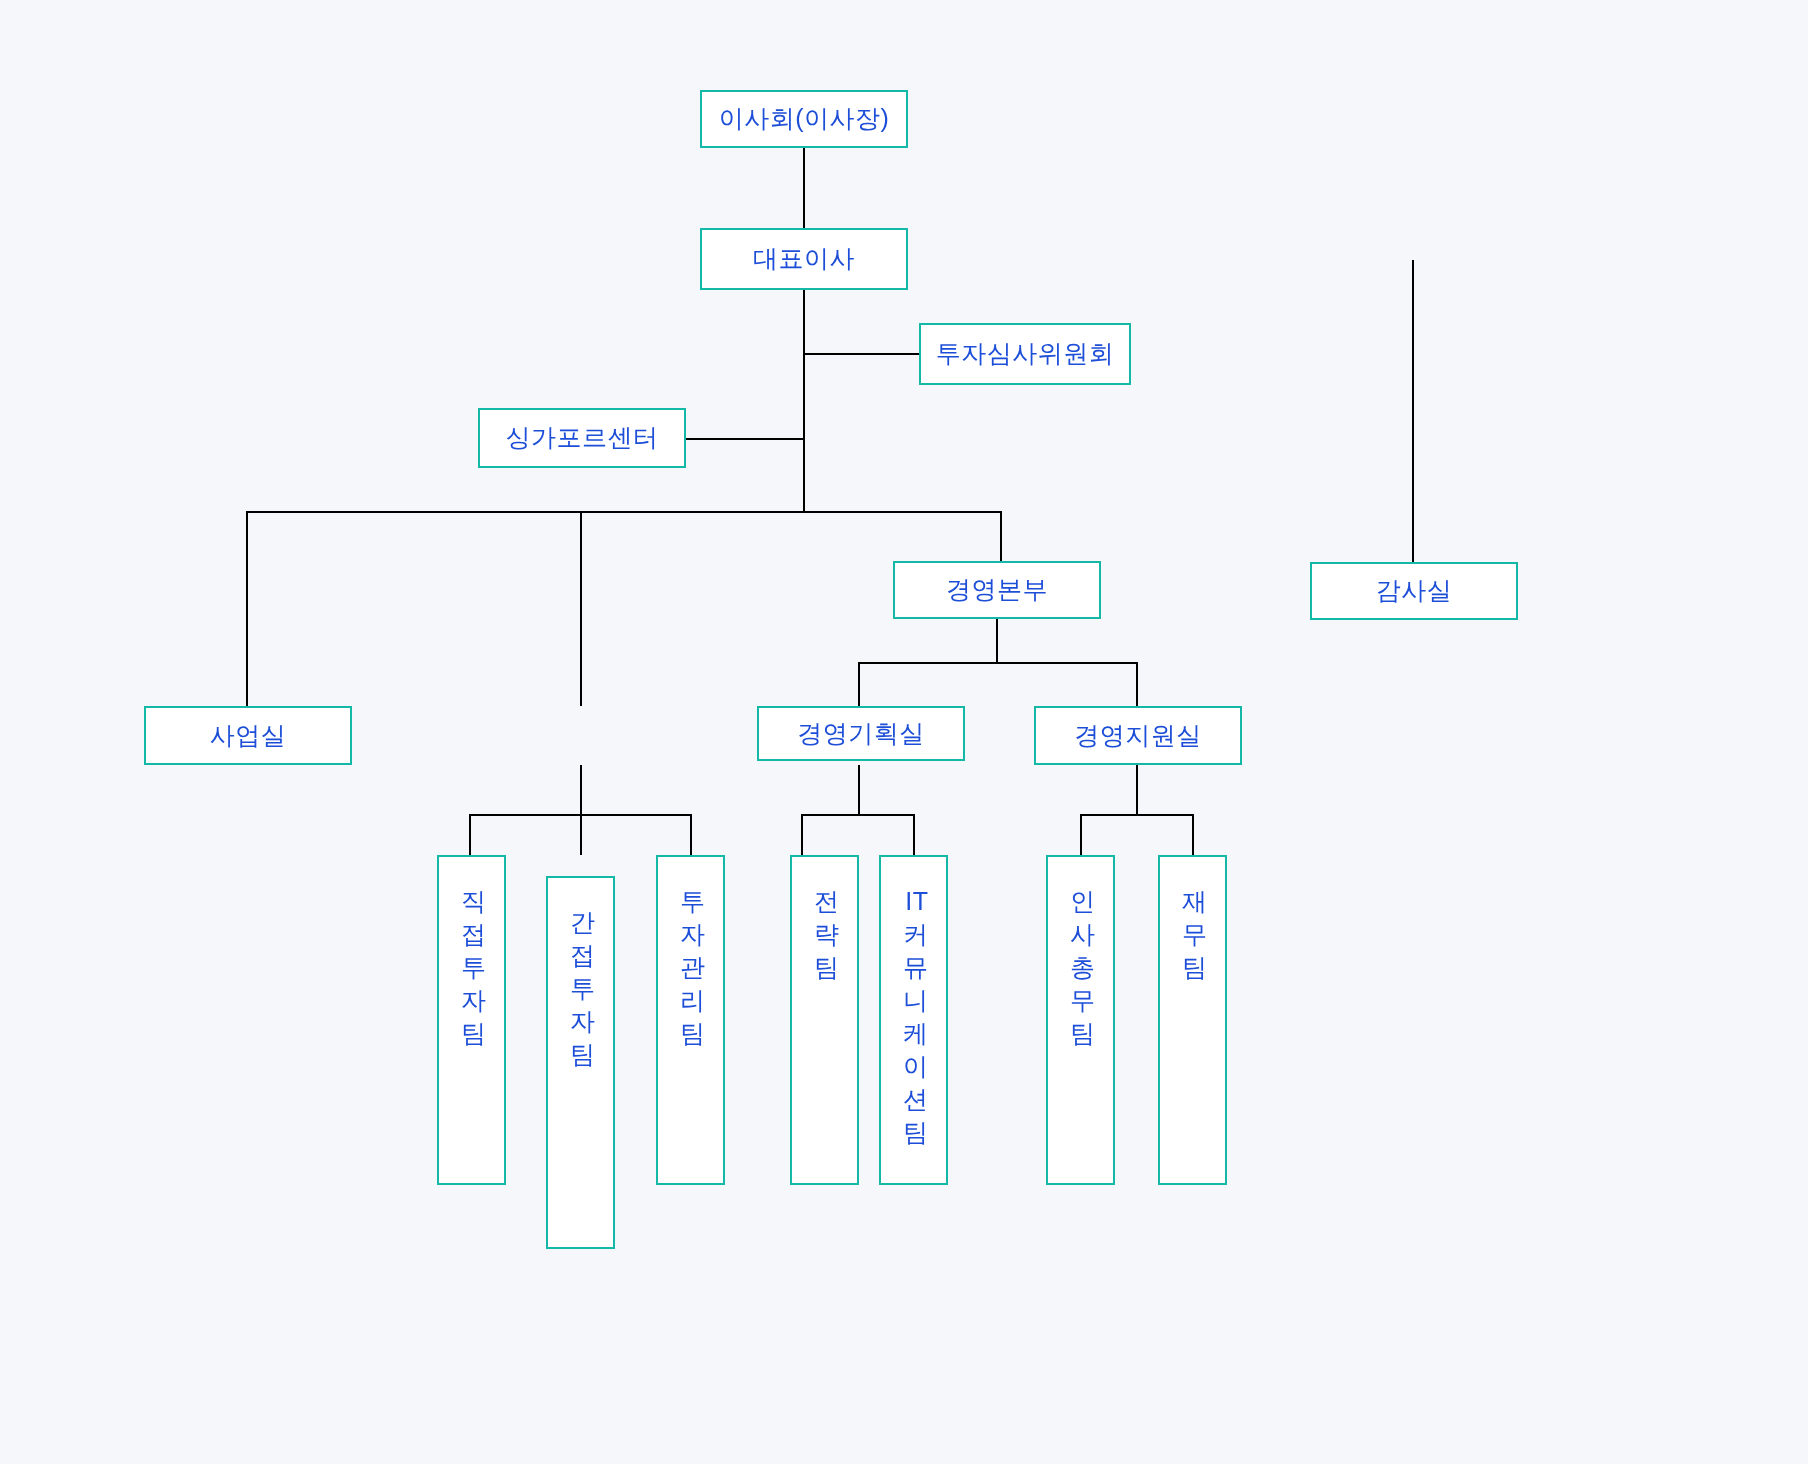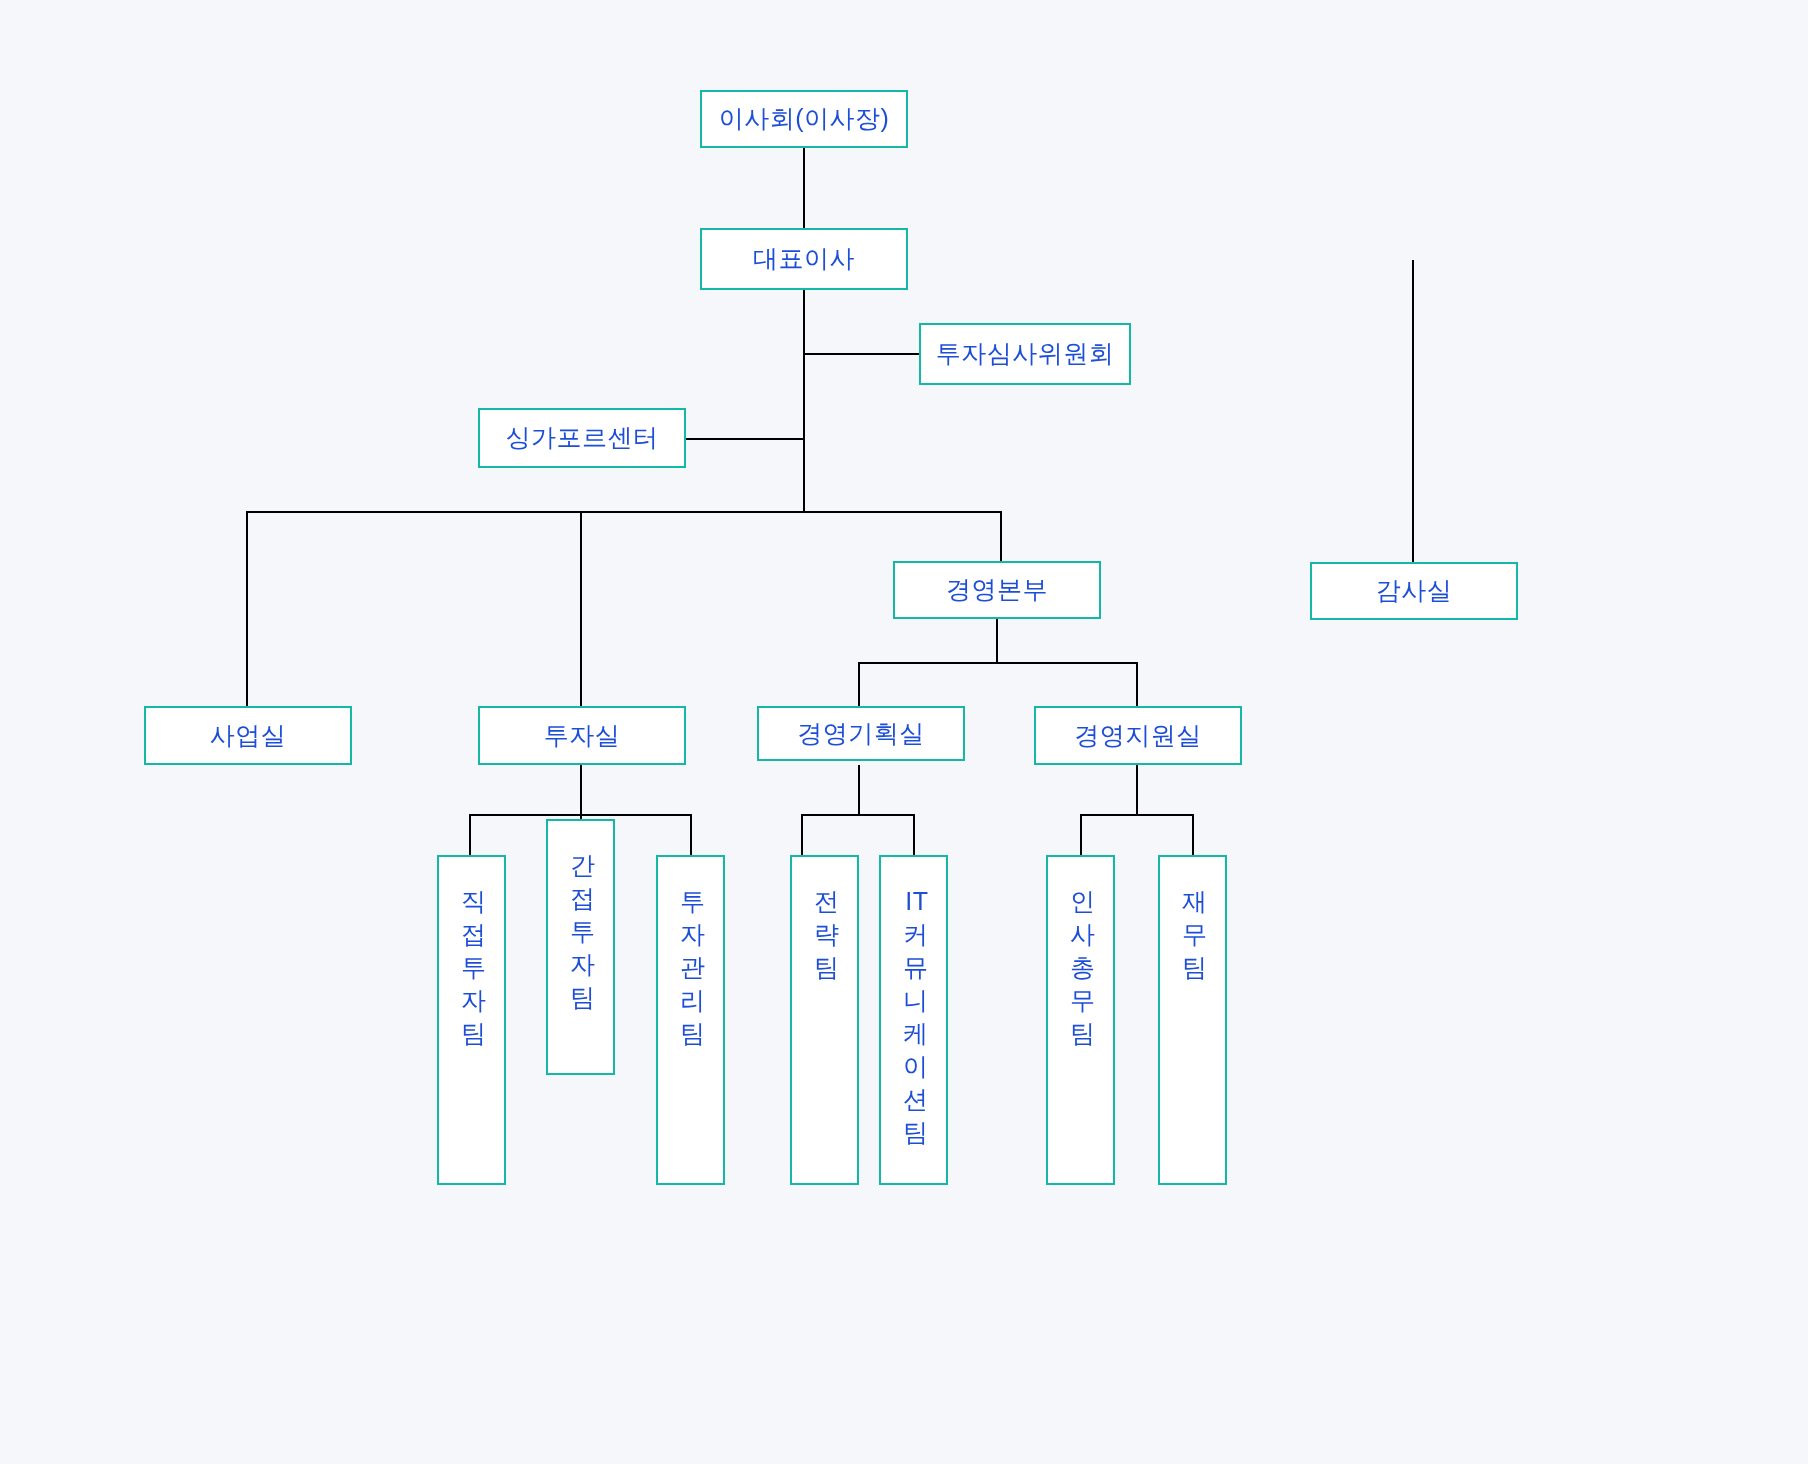--- a/index.html
+++ b/index.html
@@ -118,42 +118,39 @@
   </div>
 
   <div class="node" style="left:893px; top:561px; width:208px; height:58px;">
     <span>경영본부</span>
   </div>
 
   <div class="node" style="left:144px; top:706px; width:208px; height:59px;text-align:right;">
     <span>사업실</span>
   </div>
 
-  <div class="node" style="left:478px; top:706px; width:208px; height:59px;">
-    <span>투자실</span>
-  </div>
 
   <div class="node" style="left:757px; top:706px; width:208px; height:55px;">
     <span>경영기획실</span>
   </div>
 
   <div class="node" style="left:1034px; top:706px; width:208px; height:59px;">
     <span>경영지원실</span>
   </div>
 
 
   <div class="node" style="left:1310px; top:562px; width:208px; height:58px;">
     <span>감사실</span>
   </div>
 
   <div class="node vertical" style="left:437px; top:855px; width:69px; height:330px;">
     <span class="vlabel">직접투자팀</span>
   </div>
 
-  <div class="node vertical" style="left:546px; top:819px; width:69px; height:256px;">
+  <div class="node vertical" style="left:546px; top:876px; width:69px; height:373px;">
     <span class="vlabel">간접투자팀</span>
   </div>
 
   <div class="node vertical" style="left:656px; top:855px; width:69px; height:330px;">
     <span class="vlabel">투자관리팀</span>
   </div>
 
   <div class="node vertical" style="left:790px; top:855px; width:69px; height:330px;">
     <span class="vlabel">전략팀</span>
   </div>

